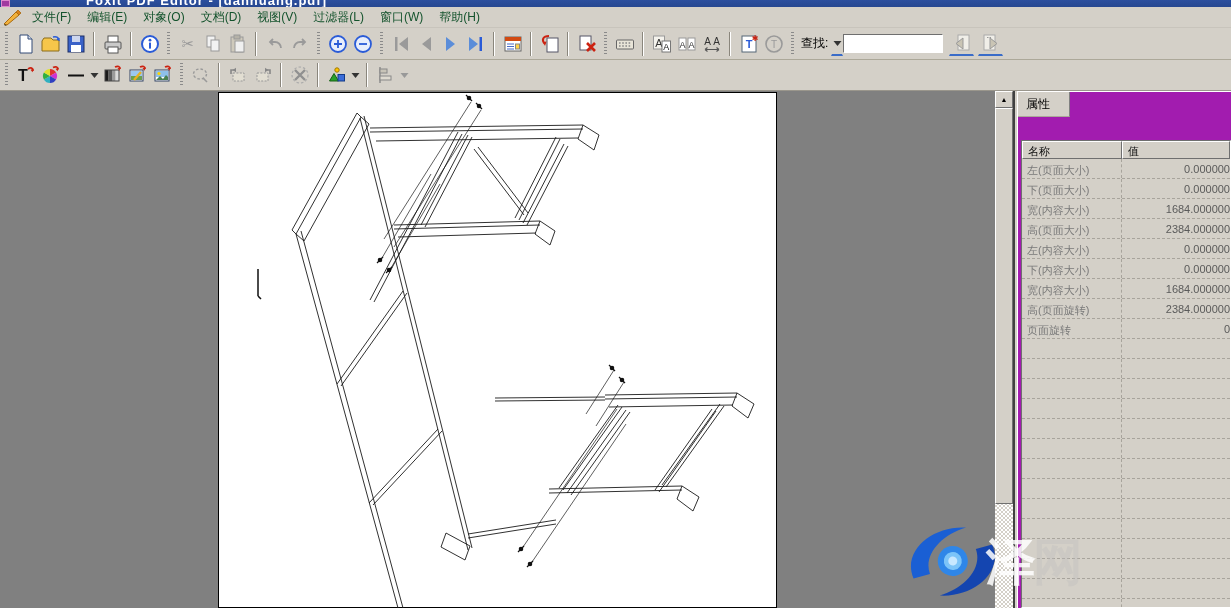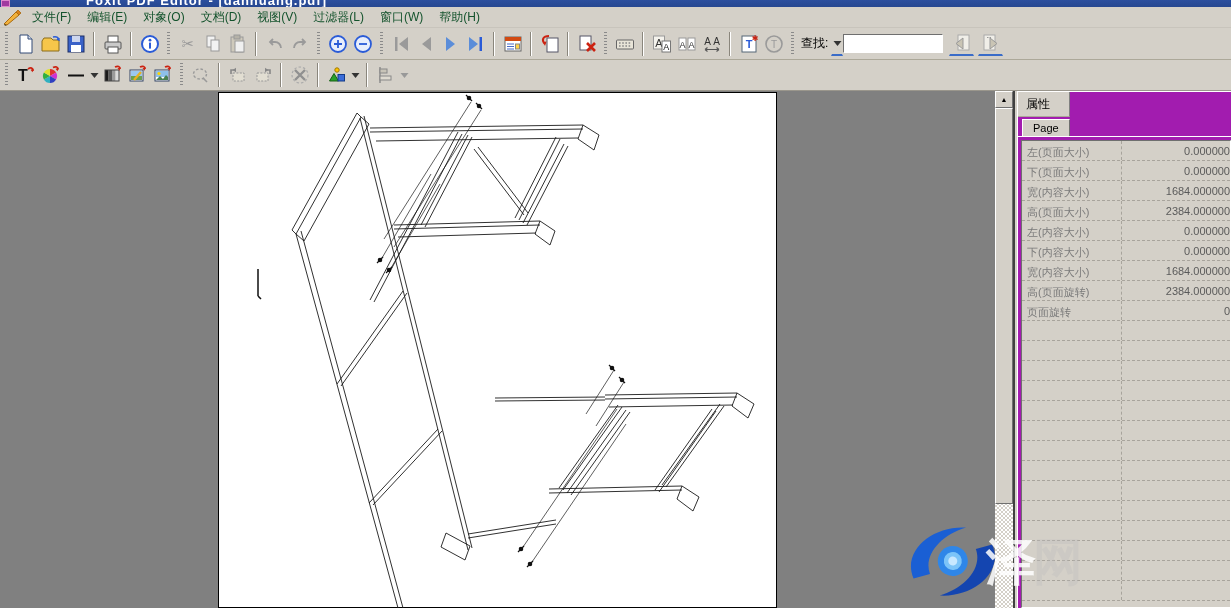--- a/index.html
+++ b/index.html
@@ -486,24 +486,25 @@
 </div>
 
 <div class="vscroll">
   <div class="sc-btn" style="top:0">▲</div>
   <div class="sc-thumb"></div>
 </div>
 <div class="win-divider"></div>
 
 <div class="panel">
   <div class="panel-title">属性</div>
-  <div class="tabstrip">
-    <div class="tab">Page</div>
-  </div>
   <div class="prop-table">
+    <div class="prop-head">
+      <div class="ph-name">名称</div>
+      <div class="ph-value">值</div>
+    </div>
     <div id="prop-rows">
         <div class="prop-row">
           <span class="pr-name">左(页面大小)</span>
           <span class="pr-value">0.000000</span>
         </div>
         <div class="prop-row">
           <span class="pr-name">下(页面大小)</span>
           <span class="pr-value">0.000000</span>
         </div>
         <div class="prop-row">

